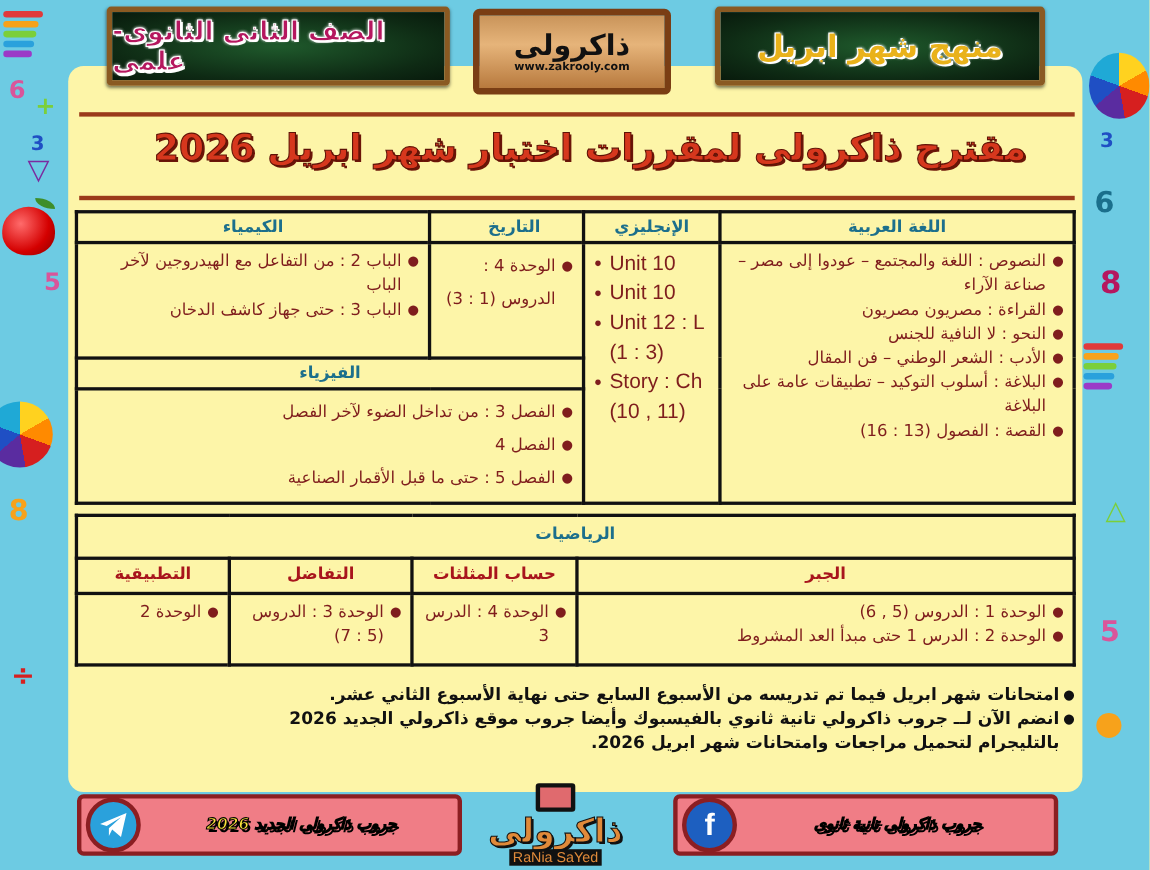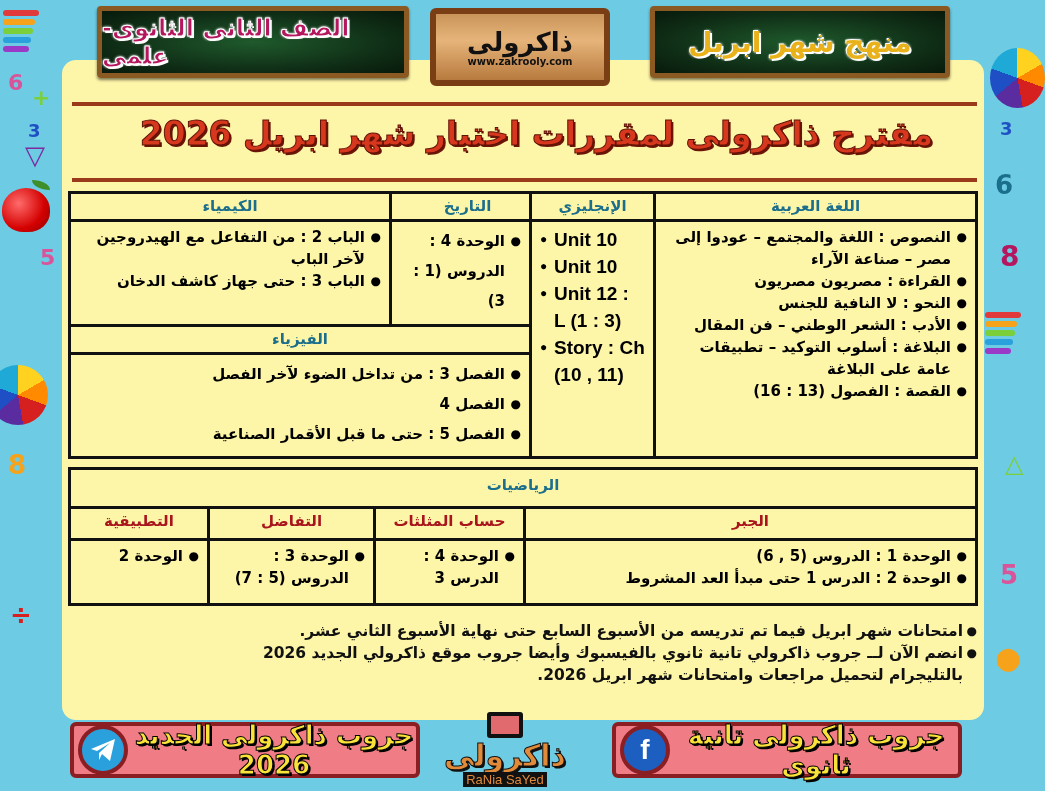--- a/index.html
+++ b/index.html
@@ -60,21 +60,21 @@
     color:#d6371d; -webkit-text-stroke: 1px #5e1206;
     text-shadow: 2px 2px 0 #6b1508;
   }
 
   
   table { border-collapse: collapse; position:absolute; direction: rtl; }
   td, th { border: 3px solid #111; vertical-align: top; }
   th { font-weight:bold; font-size:15px; text-align:center; padding:3px 4px; }
   .th-blue { color:#1c6f8c; }
   .th-red { color:#a8151c; }
-  td { font-weight:bold; font-size:15px; color:#000000; padding:4px 8px; line-height:22px; }
+  td { font-weight:normal; font-size:15px; color:#7f1d1d; padding:4px 8px; line-height:22px; }
   ul { list-style: none; }
   li { position:relative; padding-right:16px; }
   li::before { content:"●"; position:absolute; right:0; top:0; font-size:12px; }
   .en li { direction:ltr; padding-right:0; padding-left:14px; text-align:left; font-family:"Liberation Sans", sans-serif; font-size:19px; line-height:27px; }
   .en li::before { left:0; right:auto; }
   .en { direction: ltr; }
 
   .notes {
     position:absolute; left:225px; top:620px; width:752px; direction:rtl;
     font-weight:bold; font-size:15.5px; color:#111; line-height:22px;
@@ -83,22 +83,22 @@
 
   
   .social {
     position:absolute; top:722px; height:56px;
     background:#f07d86; border:4px solid #8b1e22; border-radius:6px;
     display:flex; align-items:center; direction: rtl;
   }
   .social-fb { left:612px; width:350px; }
   .social-tg { left:70px; width:350px; }
   .social-label {
-    flex:1; text-align:center; font-weight:bold; font-size:26px;
-    color:#f9e23a; -webkit-text-stroke:1px #000; text-shadow: 2px 2px 0 #000;
+    flex:1; text-align:center; font-weight:bold; font-size:14px;
+    color:#f9e23a; -webkit-text-stroke:1px #000; text-shadow: 2px 2px 0 #000; font-style: italic;
   }
   .social-icon {
     width:50px; height:50px; border-radius:50%; border:4px solid #8b1e22;
     display:flex; align-items:center; justify-content:center;
     color:#fff; font-weight:bold; font-size:28px; margin:0 4px;
   }
   .fb { background:#1d5fc0; font-family:"Liberation Sans", sans-serif; }
   .tg { background:#2aa1dc; }
   .bottom-logo {
     position:absolute; left:455px; top:692px; width:100px; height:95px;

